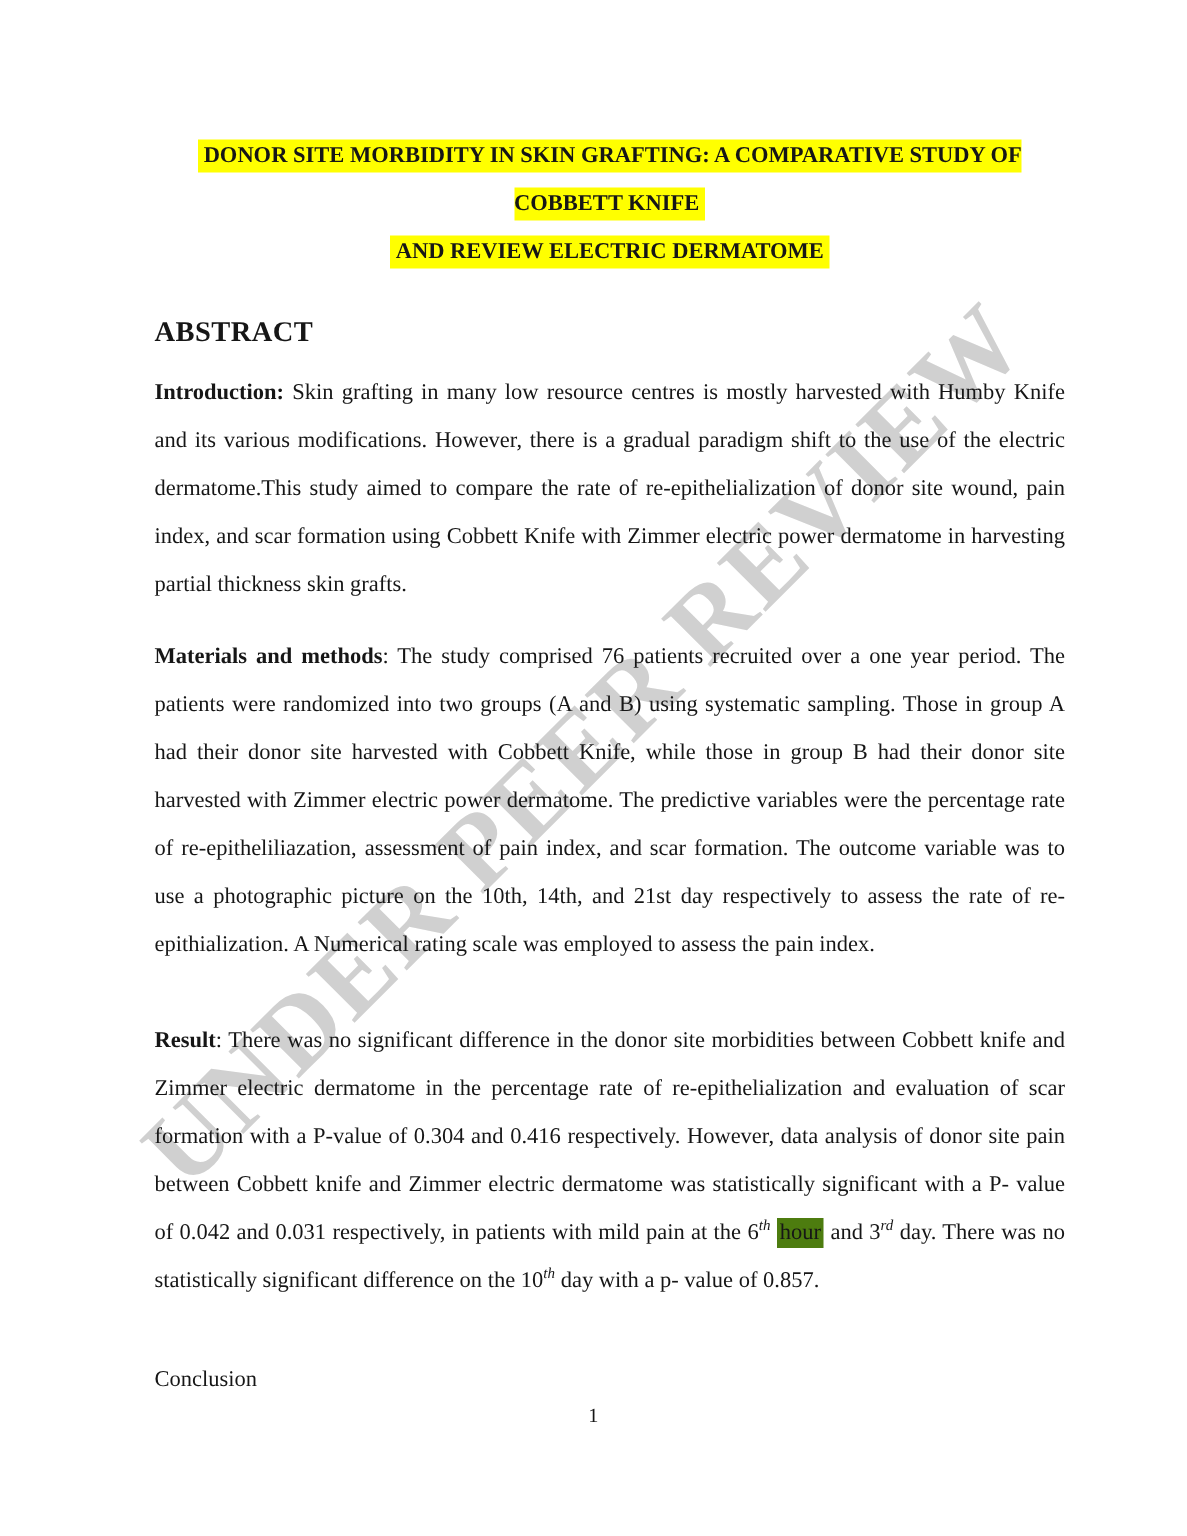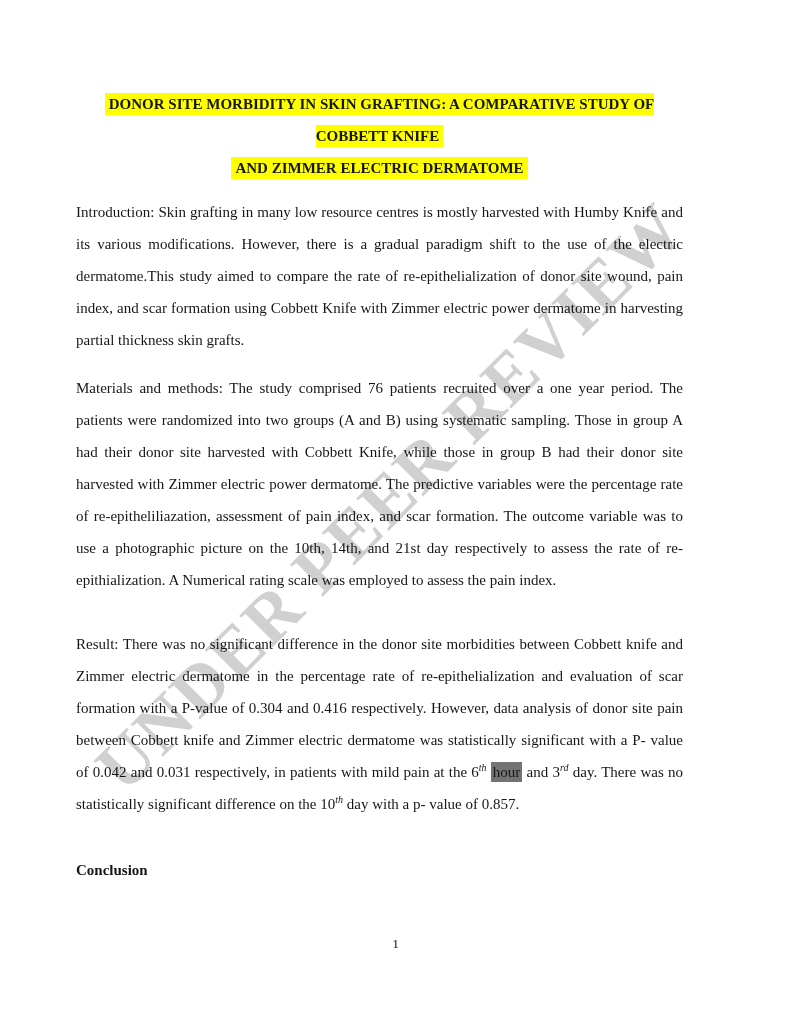--- a/index.html
+++ b/index.html
@@ -8,52 +8,53 @@
     background:#ffffff; overflow:hidden;
     font-family:"Liberation Serif", serif; color:#161616;
   }
   .watermark {
     position:absolute; left:390px; top:497px;
     transform:translate(-50%,-50%) rotate(-45deg);
     font-family:"Liberation Serif", serif;
     font-size:70px; font-weight:bold; letter-spacing:2px;
     color:#c8c8c8; opacity:0.85; white-space:nowrap; z-index:0;
   }
-  .content { position:absolute; left:76px; top:0; width:607px; padding-top:88px; z-index:1; }
+  .content { position:absolute; left:103px; top:0; width:607px; padding-top:88px; z-index:1; }
   .title-block { margin:0; text-align:center; font-weight:bold; font-size:15px; }
   .title-line { line-height:32px; }
   .hl-title { background:#ffff00; padding:3px 4px; }
   h2.abstract { margin:26px 0 0 0; font-size:19px; font-weight:bold; letter-spacing:0.3px; line-height:24px; }
   p.bodypara { margin:12px 0 0 0; font-size:15px; line-height:32px; text-align:justify; }
   p.methods { margin-top:16px; }
   p.result { margin-top:32px; }
-  b.lead { font-weight:normal; }
+  b.lead { font-weight:bold; }
   sup.sscript { font-size:10px; line-height:0; vertical-align:super;font-style:italic; }
-  .hl-word { background:#737373; padding:2px 2px; }
-  h3.conclusion { margin:40px 0 0 0; font-size:15px; font-weight:bold; line-height:20px; }
+  .hl-word { background:#4d7c0f; padding:2px 2px; }
+  h3.conclusion { margin:40px 0 0 0; font-size:15px; font-weight:normal; line-height:20px; }
   .page-number { position:absolute; top:936px; left:0; right:0; text-align:center; font-size:13.5px; z-index:1; }
 </style>
 </head>
 <body>
 
 <div class="page">
 
   <div class="watermark">UNDER PEER REVIEW</div>
 
   <div class="content">
 
     <div class="title-block">
       <div class="title-line">
         <span class="hl-title">DONOR SITE MORBIDITY IN SKIN GRAFTING: A COMPARATIVE STUDY OF COBBETT KNIFE</span>
       </div>
       <div class="title-line">
-        <span class="hl-title">AND ZIMMER ELECTRIC DERMATOME</span>
+        <span class="hl-title">AND REVIEW ELECTRIC DERMATOME</span>
       </div>
     </div>
 
+    <h2 class="abstract">ABSTRACT</h2>
 
     <p class="bodypara intro"><b class="lead">Introduction:</b><span> Skin grafting in many low resource centres is mostly harvested with Humby Knife and its various modifications. However, there is a gradual paradigm shift to the use of the electric dermatome.This study aimed to compare the rate of re-epithelialization of donor site wound, pain index, and scar formation using Cobbett Knife with Zimmer electric power dermatome in harvesting partial thickness skin grafts.</span></p>
 
     <p class="bodypara methods"><b class="lead">Materials and methods</b><span>: The study comprised 76 patients recruited over a one year period. The patients were randomized into two groups (A and B) using systematic sampling. Those in group A had their donor site harvested with Cobbett Knife, while those in group B had their donor site harvested with Zimmer electric power dermatome. The predictive variables were the percentage rate of re-epitheliliazation, assessment of pain index, and scar formation. The outcome variable was to use a photographic picture on the 10th, 14th, and 21st day respectively to assess the rate of re-epithialization. A Numerical rating scale was employed to assess the pain index.</span></p>
 
     <p class="bodypara result"><b class="lead">Result</b><span>:  There was no significant difference in the donor site morbidities between Cobbett knife and Zimmer electric dermatome in the percentage rate of re-epithelialization and evaluation of scar formation with a P-value of 0.304 and 0.416 respectively. However, data analysis of donor site pain between Cobbett knife and Zimmer electric dermatome was statistically significant with a P- value of 0.042 and 0.031 respectively, in patients with mild pain at the 6</span><sup class="sscript">th</sup><span> </span><span class="hl-word">hour</span><span> and 3</span><sup class="sscript">rd</sup><span> day. There was no statistically significant difference on the 10</span><sup class="sscript">th</sup><span> day with a p- value of 0.857.</span></p>
 
     <h3 class="conclusion">Conclusion</h3>
 
   </div>

